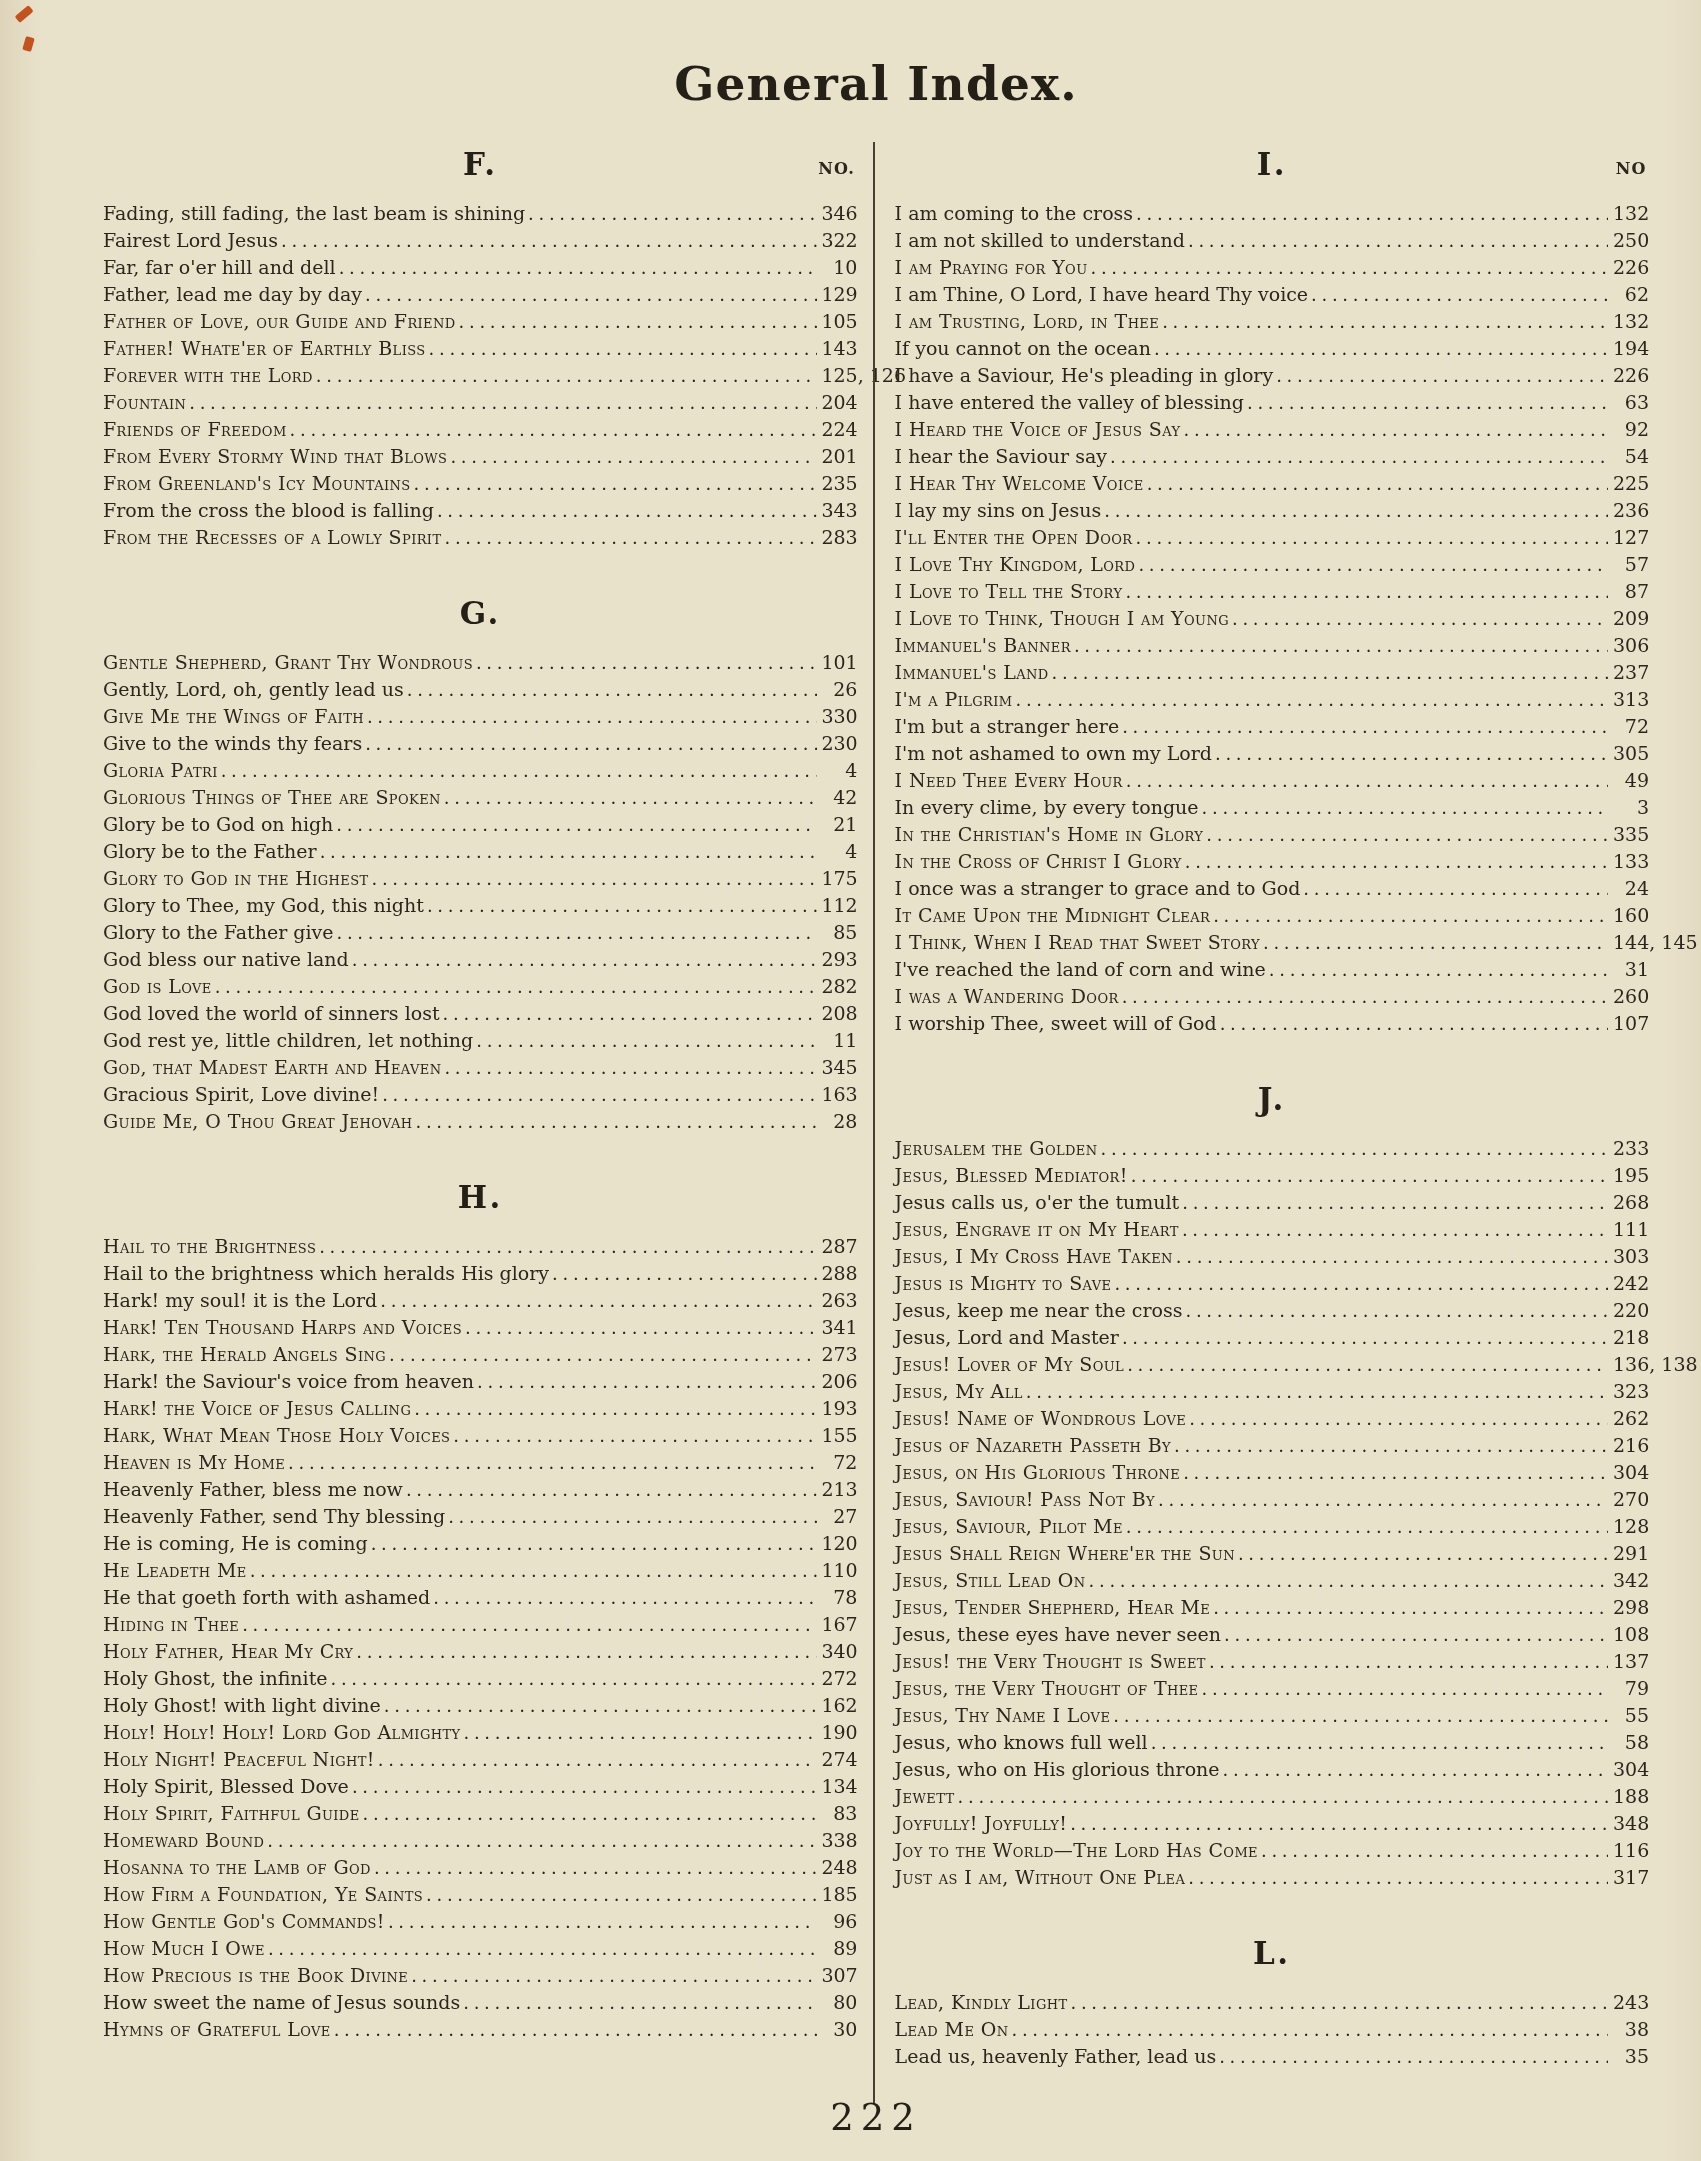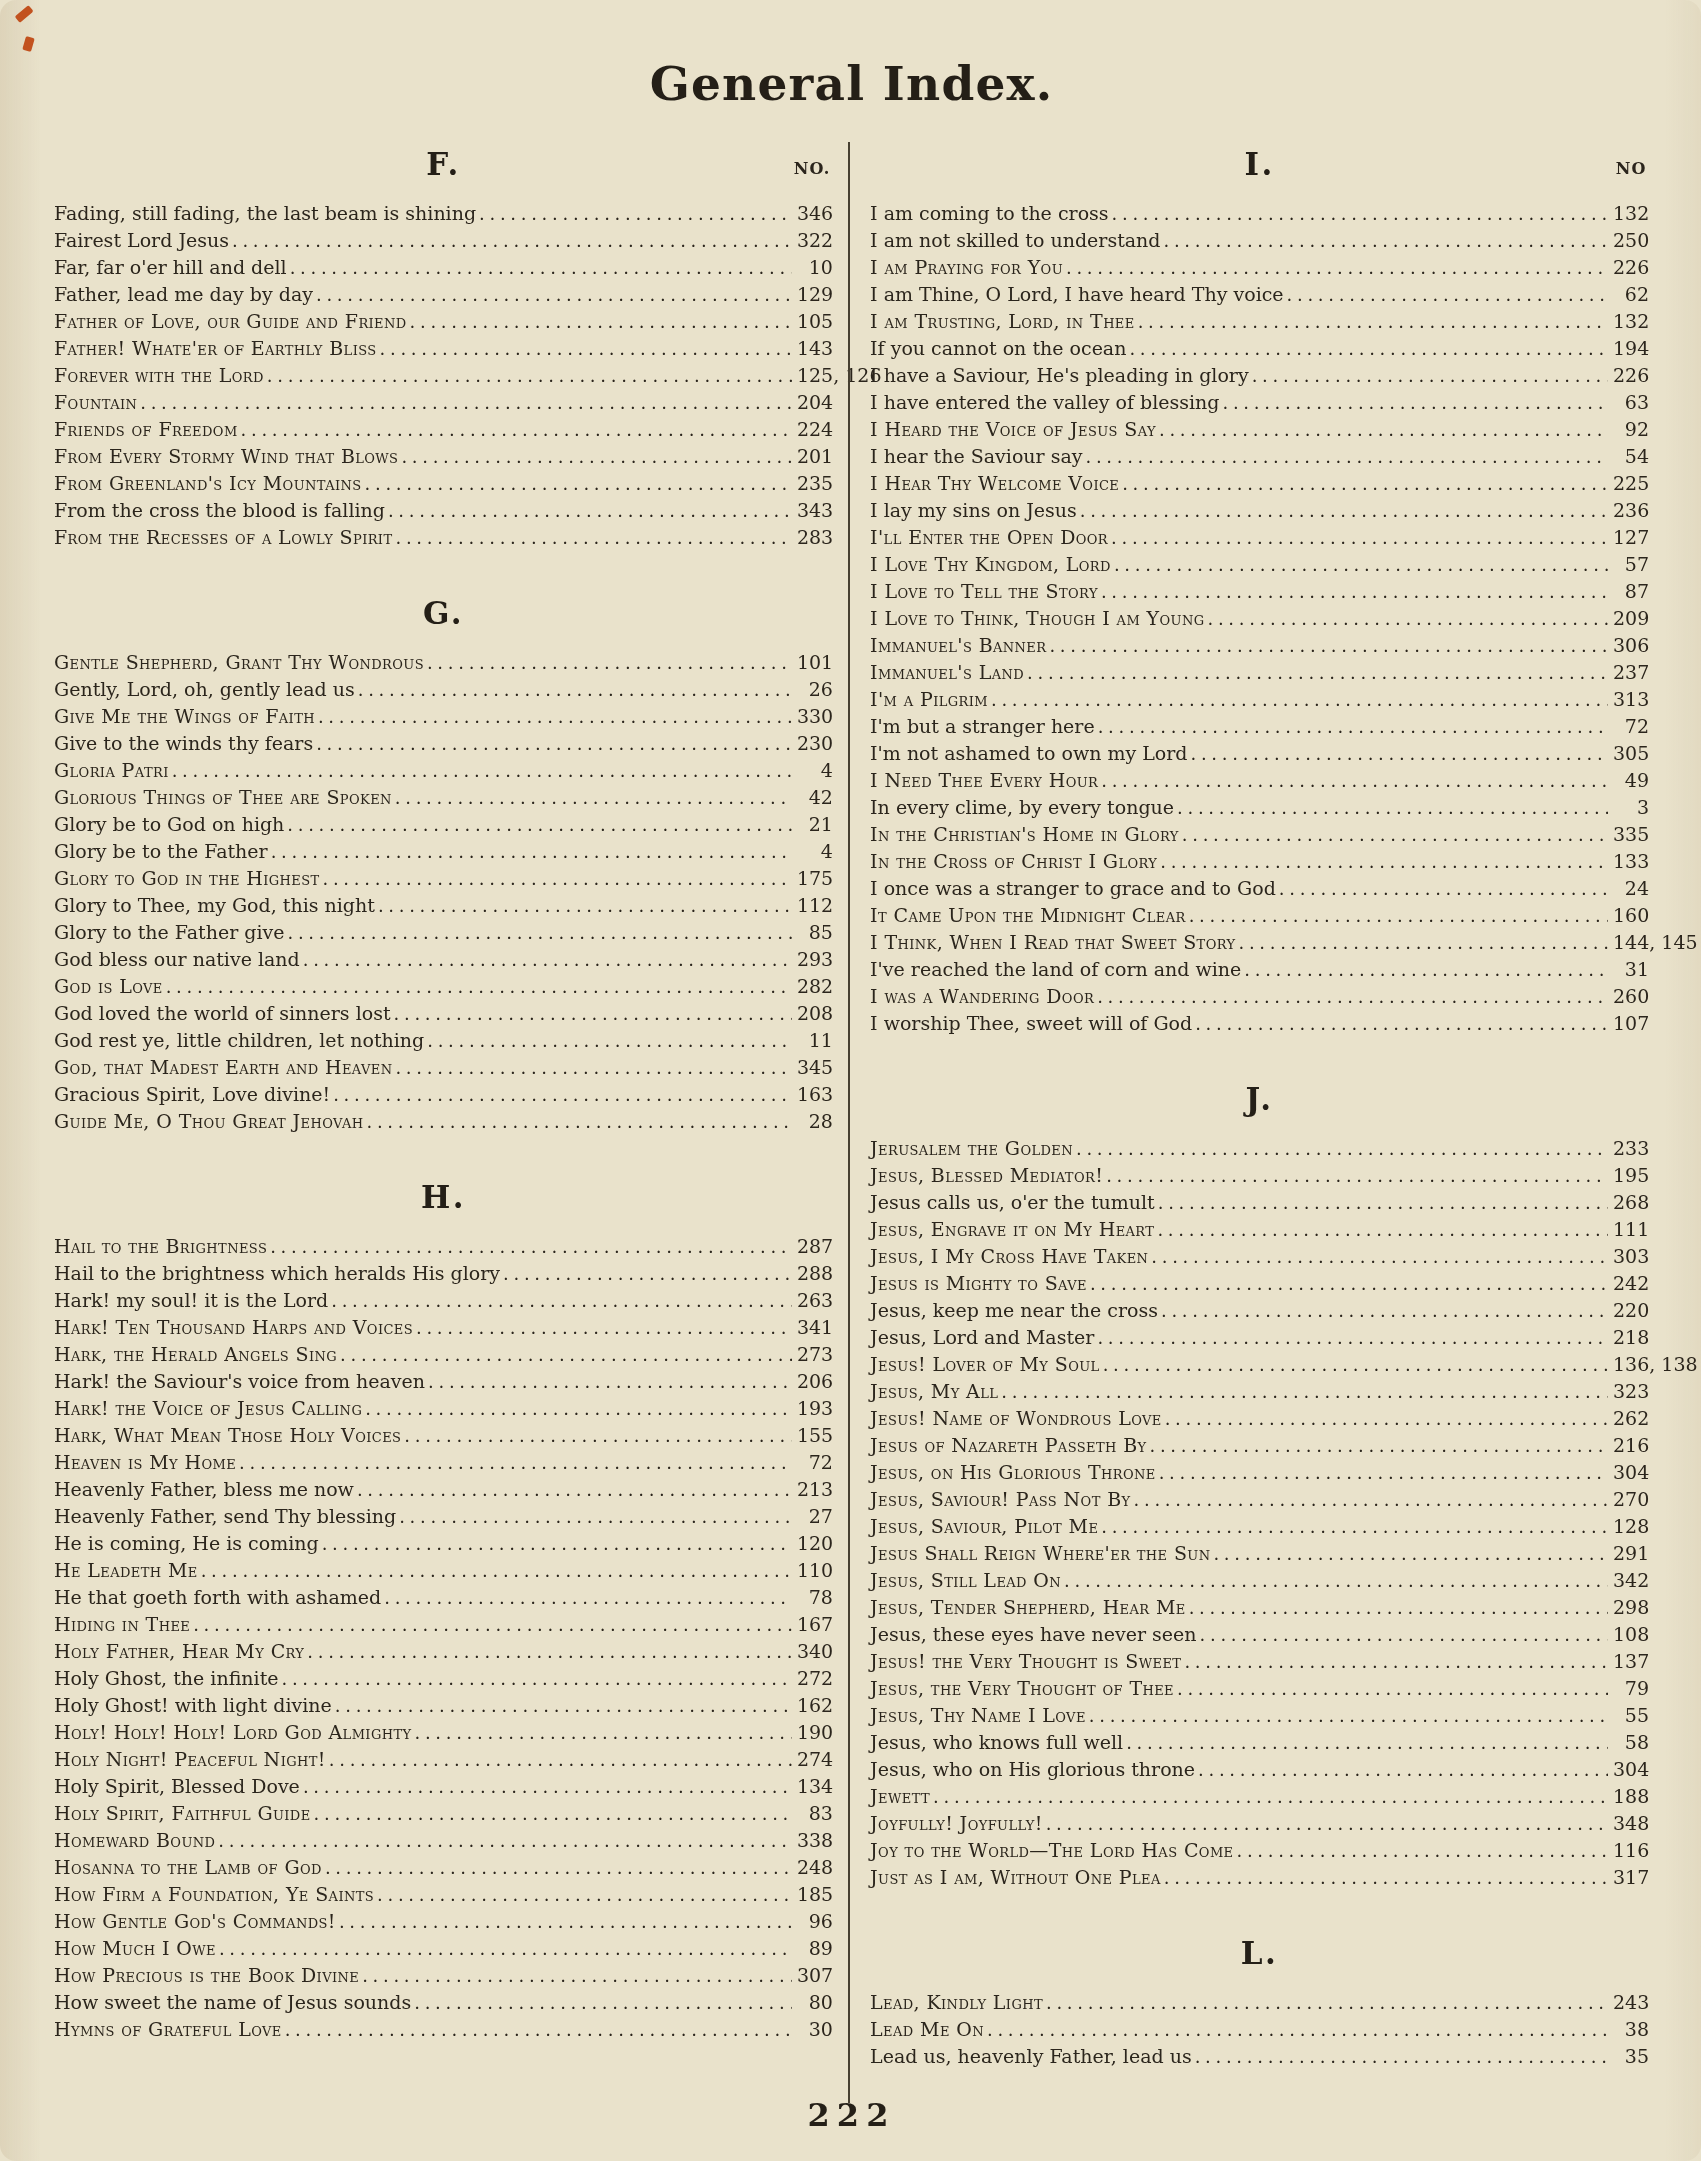--- a/index.html
+++ b/index.html
@@ -7,25 +7,24 @@
   body {
     background:#e9e2cb;
     font-family:"DejaVu Serif","Liberation Serif",serif;
     color:#2b251c;
     position:relative;
     overflow:hidden;
   }
   .page {
     position:relative;
     width:100%; height:100%;
-    padding:56px 52px 0 54px;
+    padding:56px 52px 0 103px;
     background:
       linear-gradient(90deg, rgba(120,85,35,0.10) 0, rgba(120,85,35,0) 41px),
       linear-gradient(270deg, rgba(120,85,35,0.06) 0, rgba(120,85,35,0) 36px);
-    border-radius: 16px;
   }
   .mark { position:absolute; background:#c2521f; border-radius:1.8px; }
   .mark1 { left:15.4px; top:9.5px; width:18px; height:7.7px; transform:rotate(-40deg); }
   .mark2 { left:24px; top:37px; width:9px; height:14px; transform:rotate(16deg); }
 
   .title {
     text-align:center;
     font-size:47px;
     font-weight:bold;
     letter-spacing:1.2px;
@@ -51,22 +50,22 @@
   .entry.caps .t { font-variant:small-caps; letter-spacing:0.4px; }
   .entry .dots { flex:1 1 auto; overflow:hidden; white-space:nowrap; margin:0 4.7px 0 3px; }
   .entry .dots::after {
     content:"..........................................................................................................................................";
     letter-spacing:4.7px; font-size:18px; color:#2b251c;
   }
   .entry .n { white-space:nowrap; min-width:36px; text-align:right; }
 
   .pagenum {
     text-align:center;
-    font-size:32px;
-    font-weight:bold;
+    font-size:37px;
+    font-weight:normal;
     letter-spacing:7px;
     margin-top:26px;
     color:#241f17;
   }
 </style>
 </head>
 <body>
 
 <div class="page">
   <div class="mark mark1"></div>

